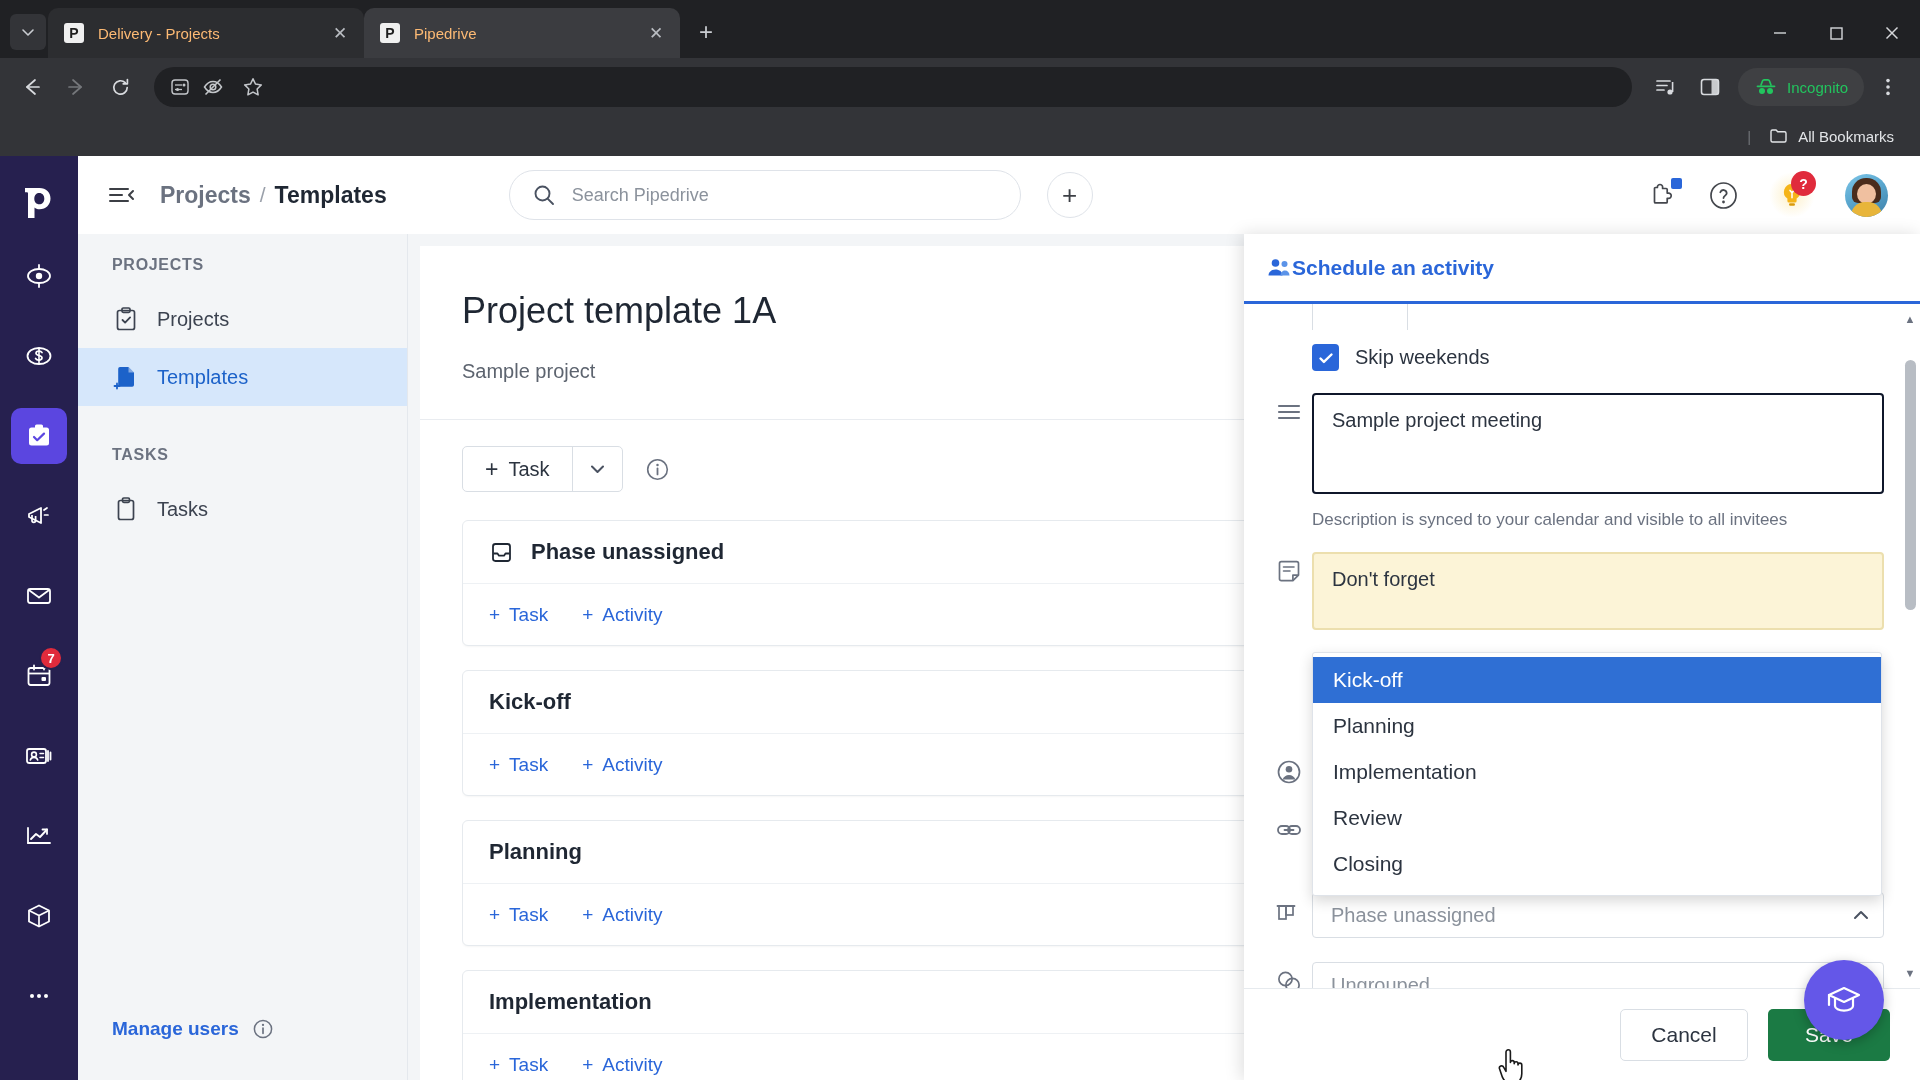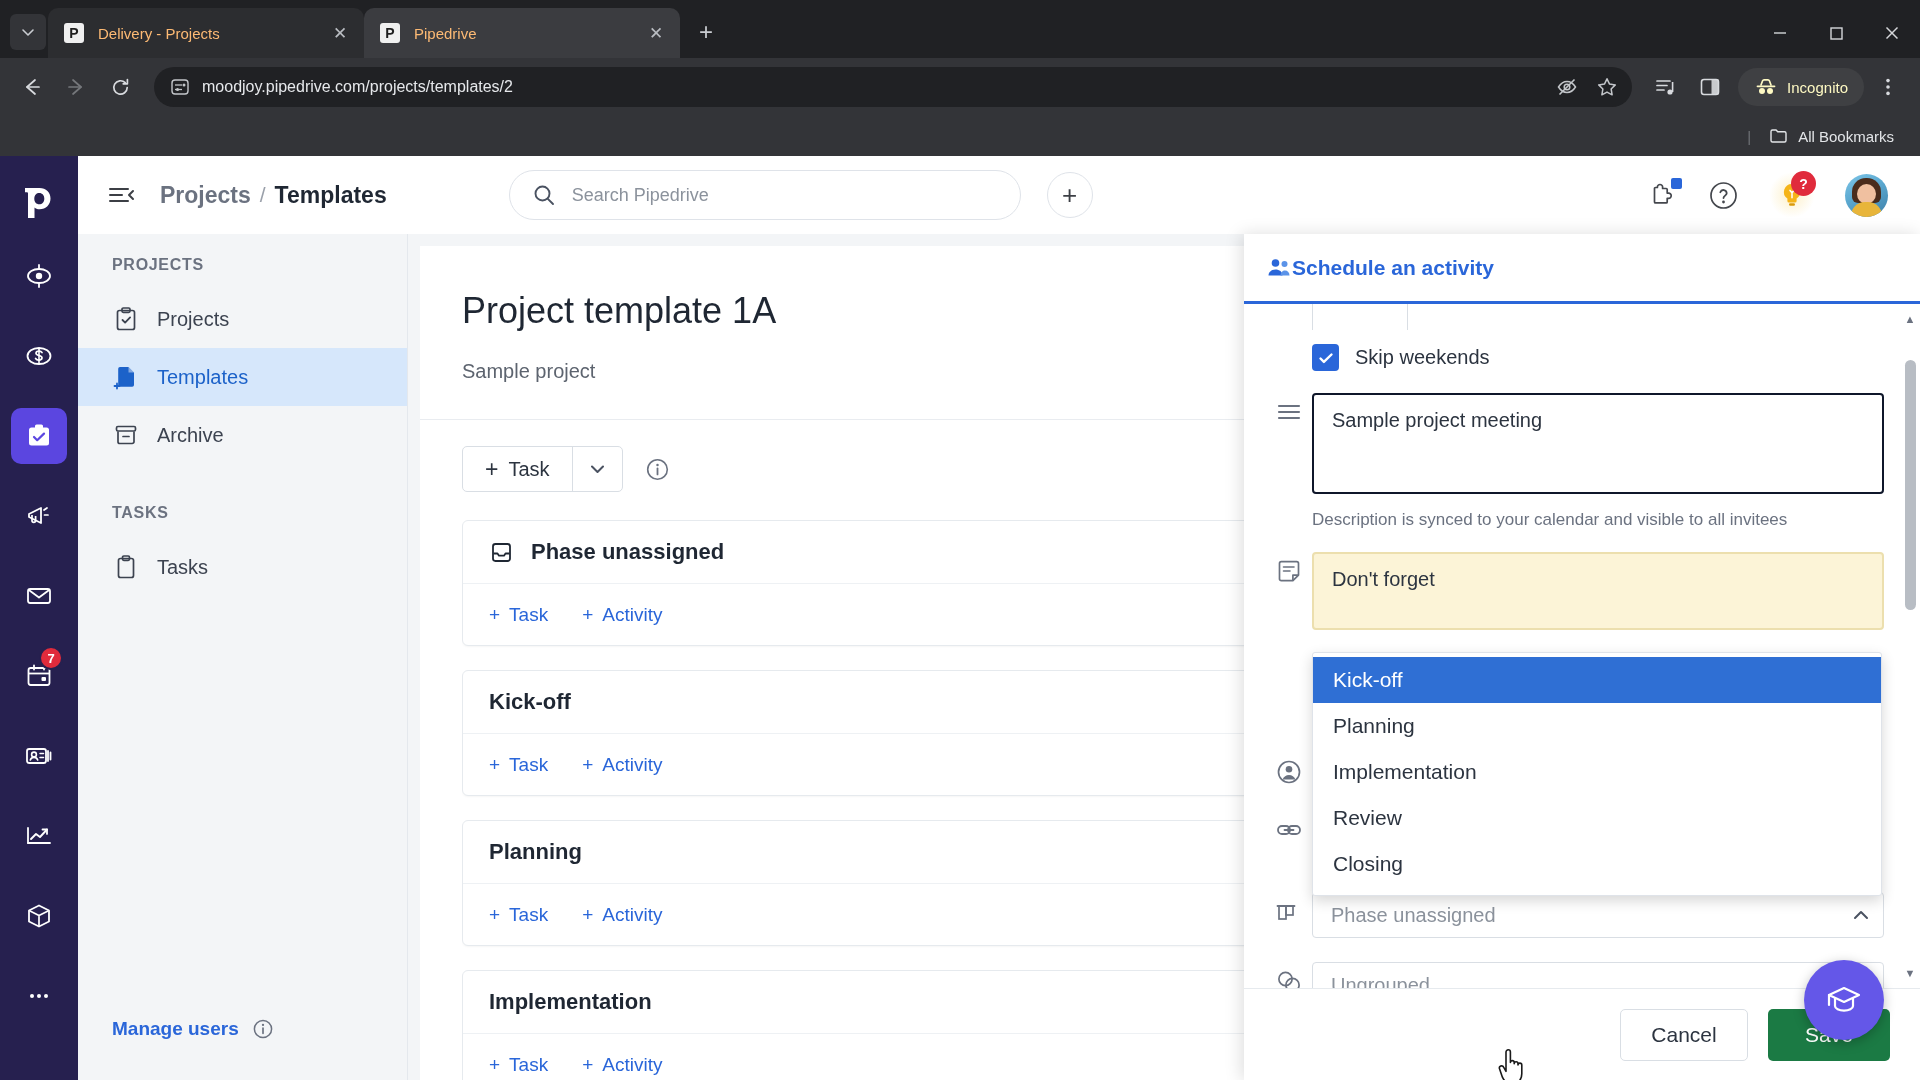--- a/index.html
+++ b/index.html
@@ -42,21 +42,21 @@
   .nav-btn.disabled { color:#75777b; }
   .omnibox {
     flex:1; height:40px; background:#202124; border-radius:20px; display:flex; align-items:center;
     padding:0 14px 0 16px; margin:0 10px; gap:12px; min-width:0;
   }
   .omni-url { flex:1; color:#e6e8eb; font-size:16px; white-space:nowrap; overflow:hidden; text-overflow:ellipsis; }
   .omni-icon { color:#c3c6ca; display:flex; align-items:center; flex:0 0 auto; }
   .tb-icon { width:40px; height:40px; border-radius:50%; display:flex; align-items:center; justify-content:center; color:#d8dade; flex:0 0 auto;}
   .incognito-pill {
     height:38px; border-radius:19px; background:#3f4043; display:flex; align-items:center; gap:9px;
-    padding:0 16px; color:#fef9c3; font-size:15px; margin-left:4px; flex:0 0 auto;
+    padding:0 16px; color:#22c55e; font-size:15px; margin-left:4px; flex:0 0 auto;
   }
 
   .bookmarkbar { height:40px; background:#333438; display:flex; align-items:center; justify-content:flex-end; padding:0 18px; gap:10px; }
   .bm-sep { color:#6e7175; font-size:15px; }
   .bm-item { display:flex; align-items:center; gap:9px; color:#e3e5e8; font-size:15px; padding:3px 8px; border-radius:4px;}
 
   
   .page { flex:1; display:flex; background:#fff; position:relative; overflow:hidden; }
 
   
@@ -282,21 +282,20 @@
     <div class="omnibox">
       <div class="omni-icon">
         <svg width="20" height="20" viewBox="0 0 20 20">
             <rect x="2" y="3" width="16" height="14" rx="3" stroke="currentColor" stroke-width="1.4" fill="none"></rect>
             <line x1="5" y1="8" x2="12" y2="8" stroke="currentColor" stroke-width="1.3"></line>
             <line x1="5" y1="12.5" x2="12" y2="12.5" stroke="currentColor" stroke-width="1.3"></line>
             <circle cx="14" cy="8" r="1.5" fill="currentColor"></circle>
             <circle cx="7.5" cy="12.5" r="1.5" fill="currentColor"></circle>
           </svg>
       </div>
-      <div class="omni-url">moodjoy.pipedrive.com/projects/templates/2</div>
       <div class="omni-icon" style="margin-right:6px;">
         <svg width="22" height="22" viewBox="0 0 22 22">
             <path d="M2.5 11S6 5.5 11 5.5 19.5 11 19.5 11 16 16.5 11 16.5 2.5 11 2.5 11z" stroke="currentColor" stroke-width="1.5" fill="none"></path>
             <circle cx="11" cy="11" r="2.8" stroke="currentColor" stroke-width="1.5" fill="none"></circle>
             <line x1="3.5" y1="18.5" x2="18.5" y2="3.5" stroke="currentColor" stroke-width="1.6"></line>
           </svg>
       </div>
       <div class="omni-icon">
         <svg width="22" height="22" viewBox="0 0 22 22">
             <path d="M11 2.8l2.55 5.3 5.75.8-4.17 4.1 1 5.8L11 16.05 5.87 18.8l1-5.8L2.7 8.9l5.75-.8z" stroke="currentColor" stroke-width="1.5" fill="none" stroke-linejoin="round"></path>
@@ -515,30 +514,20 @@
             <span class="side-ico">
               <svg width="26" height="26" viewBox="0 0 26 26">
                   <path d="M7 3h8.5L21 8.5V21a1.8 1.8 0 0 1-1.8 1.8H7A1.8 1.8 0 0 1 5.2 21V4.8A1.8 1.8 0 0 1 7 3z" fill="#1c62c9"></path>
                   <path d="M15.5 3v5.5H21" fill="#fff" opacity=".45"></path>
                   <path d="M4 19.5v5M1.5 22h5" stroke="#1c62c9" stroke-width="1.8" stroke-linecap="round"></path>
                 </svg>
             </span>
             <span>Templates</span>
           </div>
 
-          <div class="side-item">
-            <span class="side-ico">
-              <svg width="26" height="26" viewBox="0 0 26 26">
-                  <rect x="3.5" y="4.5" width="19" height="4.5" rx="1.4" stroke="currentColor" stroke-width="1.7" fill="none"></rect>
-                  <path d="M5 9.5v10.2a1.8 1.8 0 0 0 1.8 1.8h12.4a1.8 1.8 0 0 0 1.8-1.8V9.5" stroke="currentColor" stroke-width="1.7" fill="none"></path>
-                  <line x1="10" y1="14.5" x2="16" y2="14.5" stroke="currentColor" stroke-width="1.7" stroke-linecap="round"></line>
-                </svg>
-            </span>
-            <span>Archive</span>
-          </div>
 
           <div class="side-gap"></div>
           <div class="side-label">TASKS</div>
 
           <div class="side-item">
             <span class="side-ico">
               <svg width="26" height="26" viewBox="0 0 26 26">
                   <rect x="5.5" y="4.5" width="15" height="19" rx="2" stroke="currentColor" stroke-width="1.7" fill="none"></rect>
                   <rect x="9.5" y="2" width="7" height="4.4" rx="1.3" stroke="currentColor" stroke-width="1.7" fill="none"></rect>
                 </svg>

